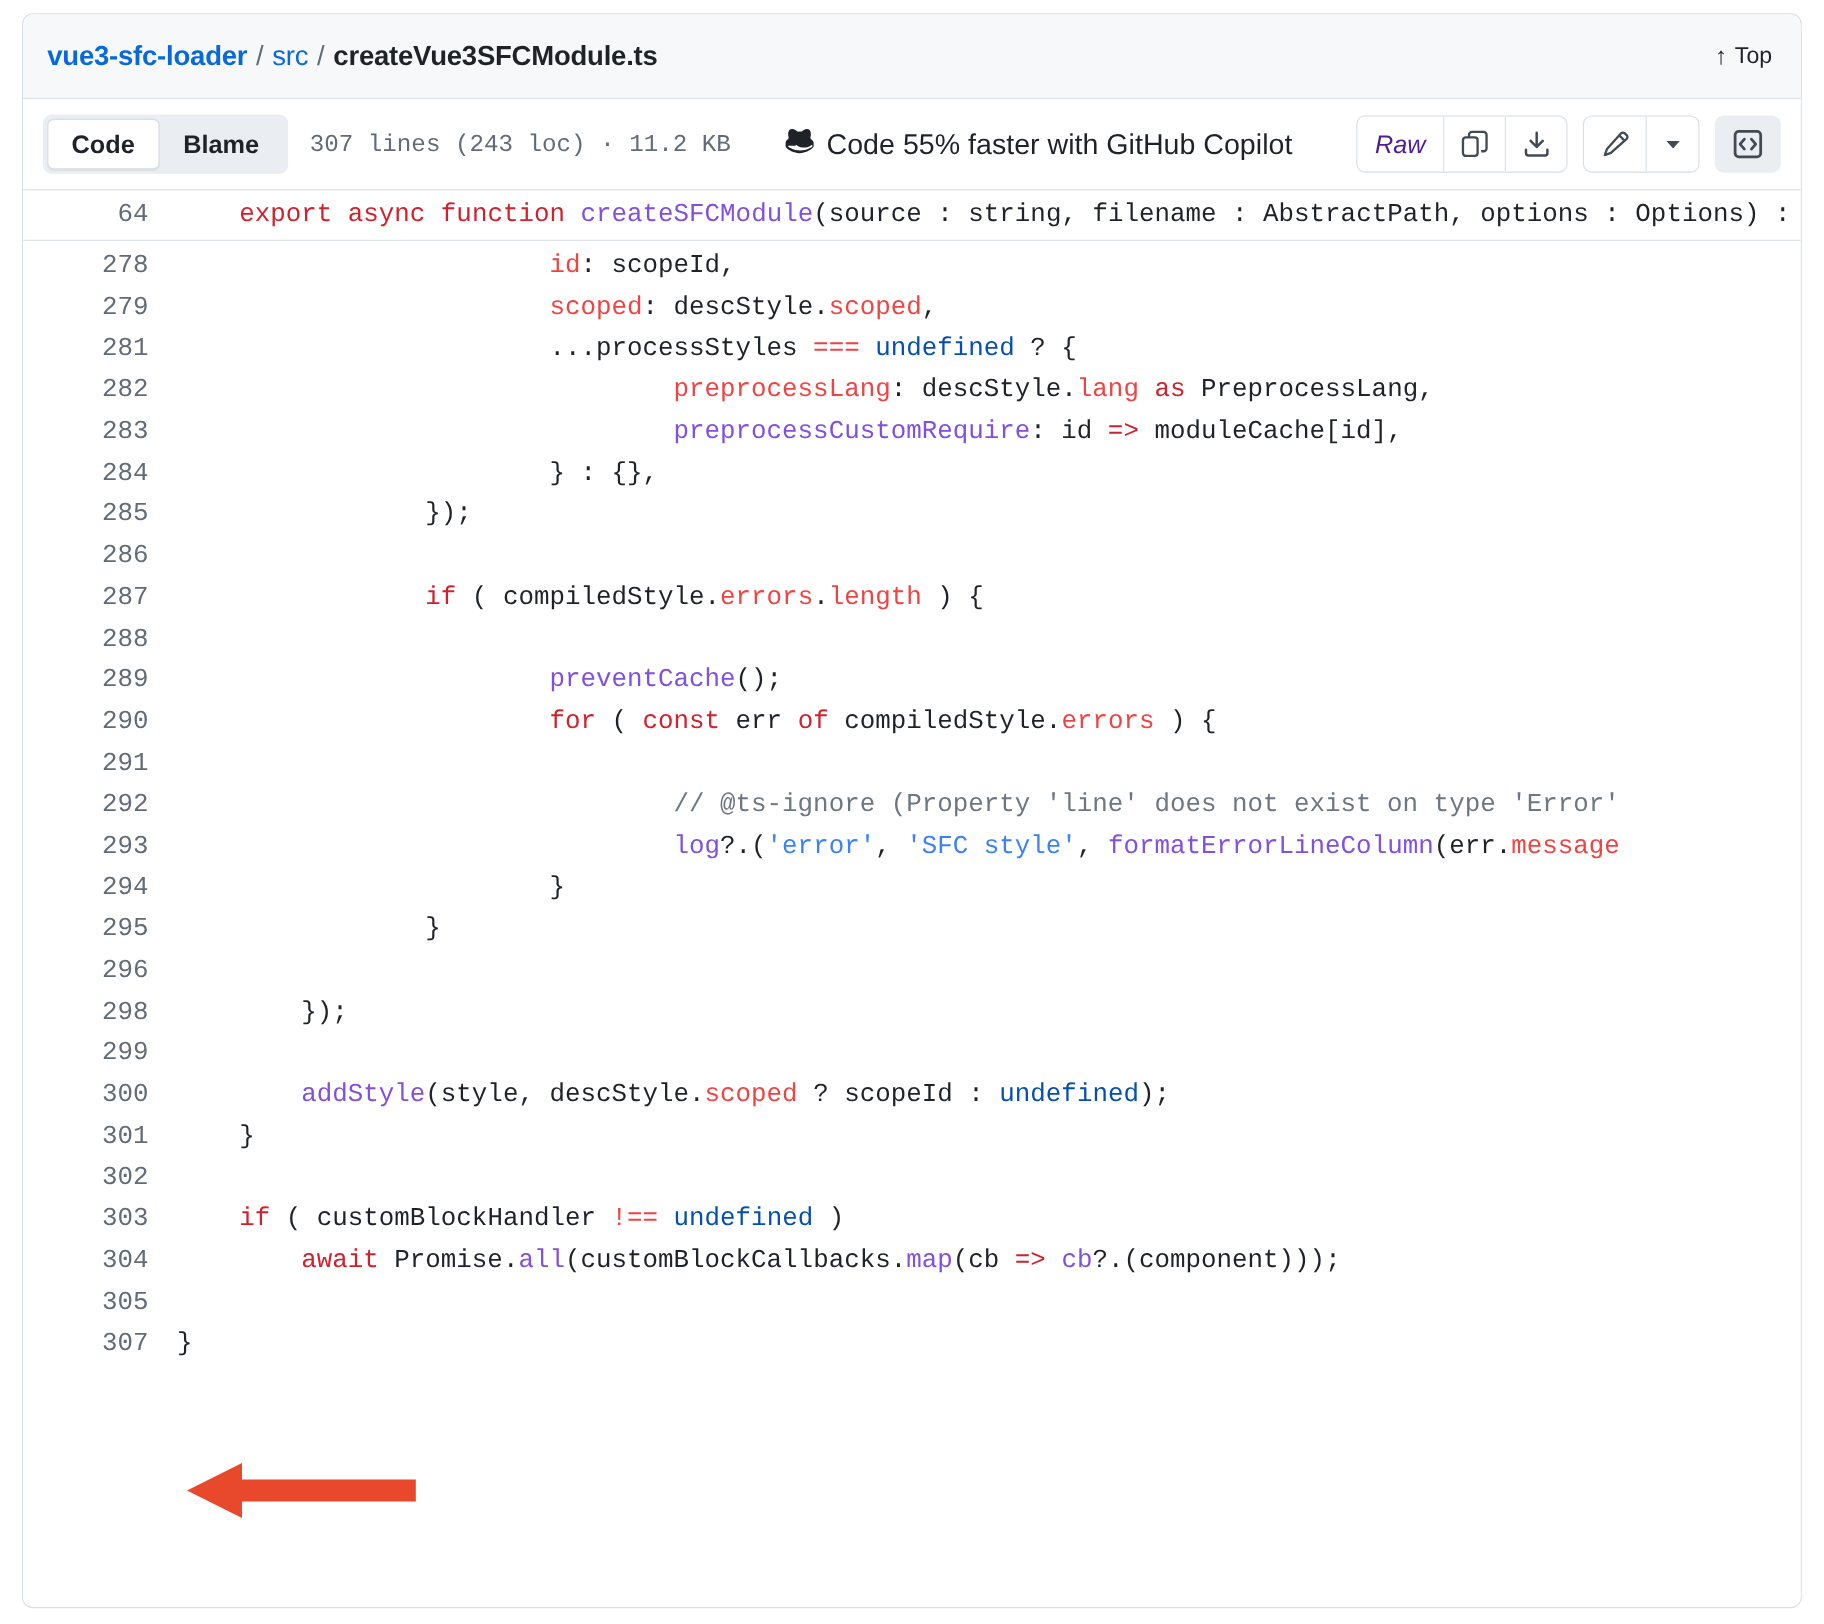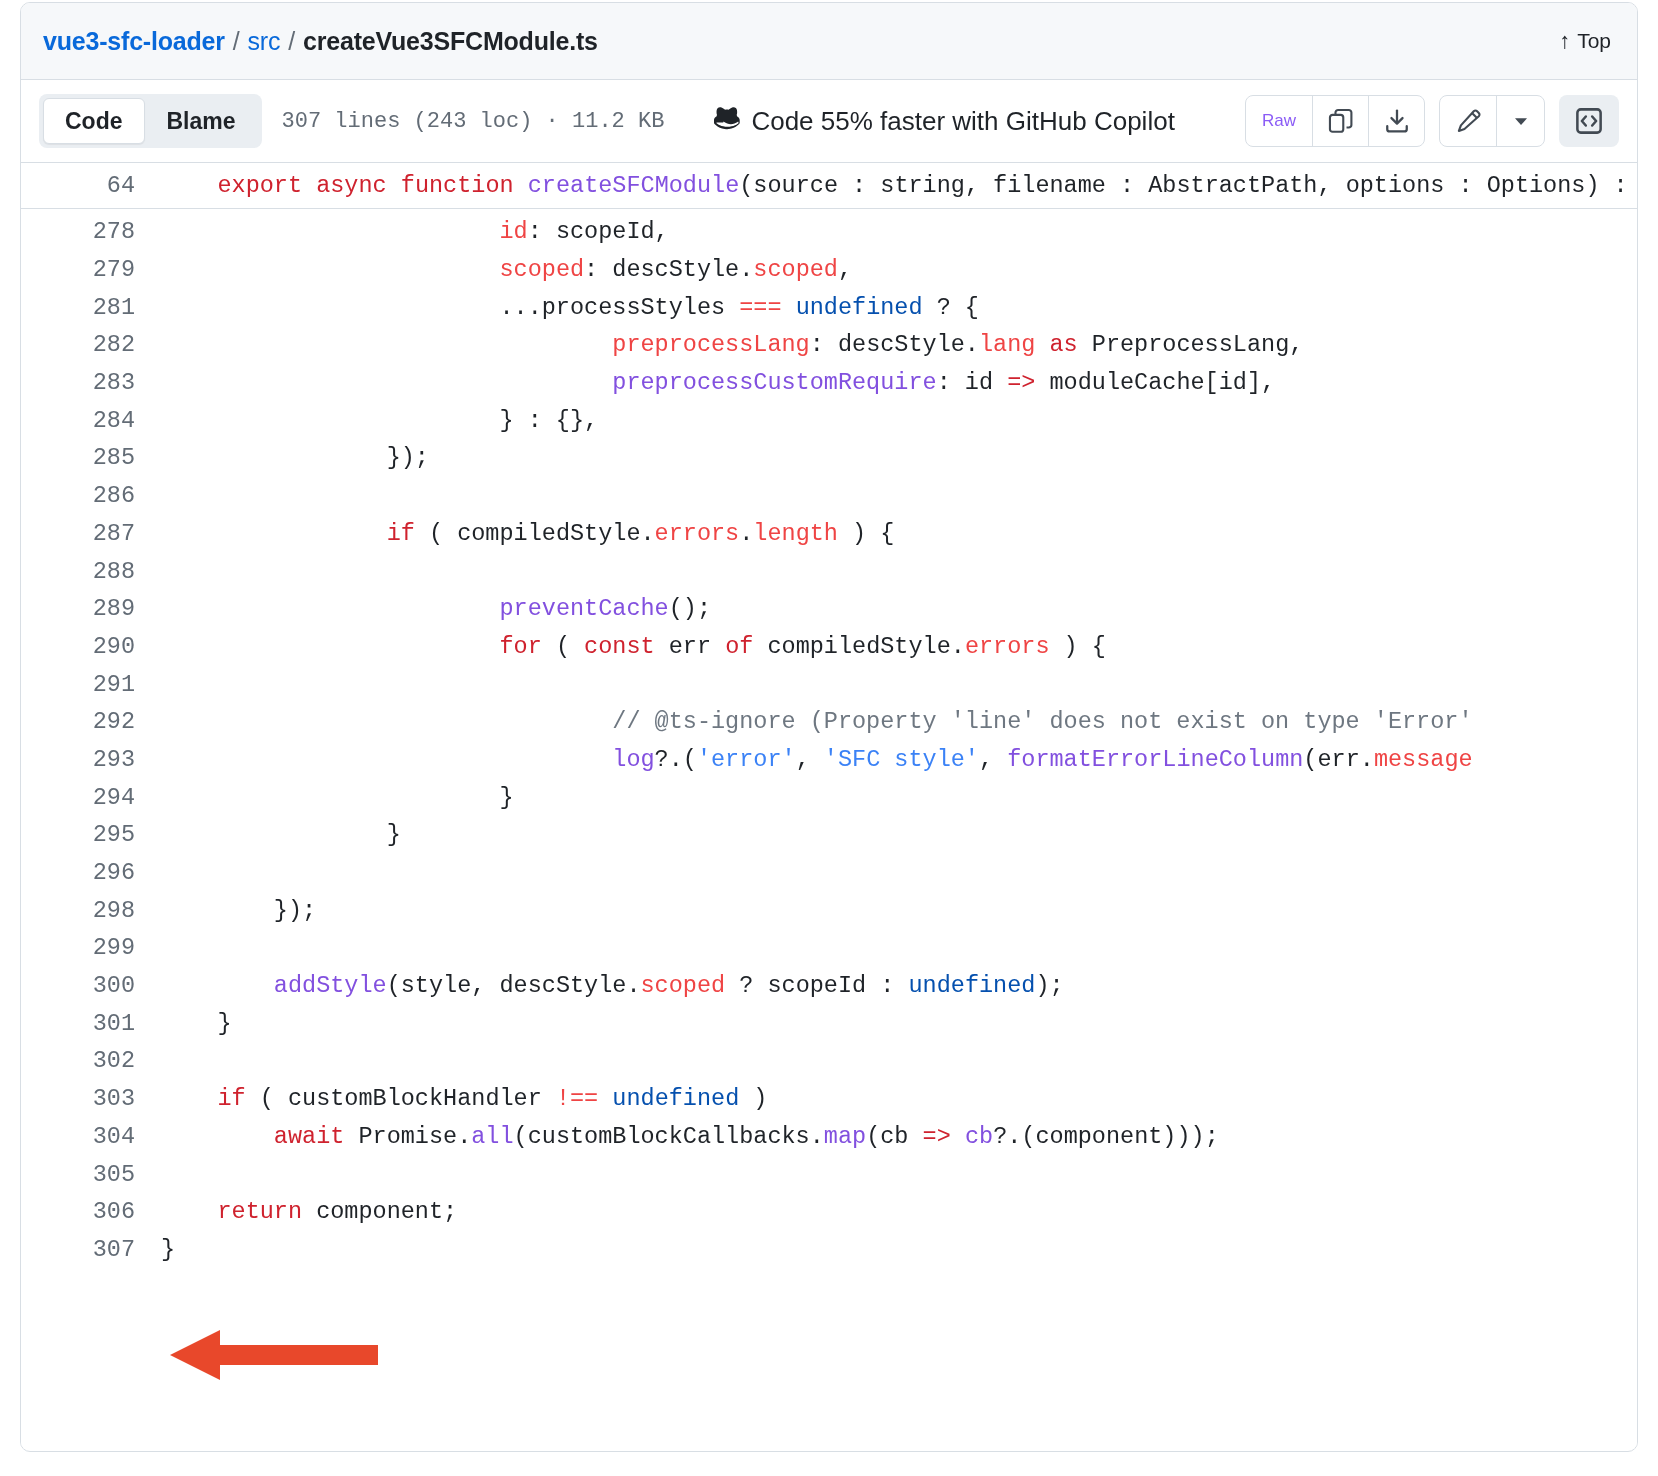--- a/index.html
+++ b/index.html
@@ -12,21 +12,21 @@
     width: 1658px;
     height: 1476px;
     position: relative;
     background: #ffffff;
     overflow: hidden;
   }
   
   .file-container {
     position: absolute;
     left: 20px;
-    top: 2px;
+    top: 12px;
     width: 1618px;
     height: 1450px;
     border: 1px solid #d8dee4;
     border-radius: 10px;
     background: #ffffff;
     overflow: hidden;
   }
   
   .file-header {
     height: 77px;
@@ -157,22 +157,23 @@
     border-left: 1px solid #d8dee4;
     background: transparent;
     cursor: pointer;
     height: 100%;
     color: #424a53;
     font-family: "Liberation Sans", sans-serif;
   }
   .btn-group > *:first-child { border-left: none; }
   .raw-btn {
     padding: 0 16px;
-    font-size: 17px;
-    color: #8b5cf6;
+    font-size: 23px;
+    color: #4c1d95;
+    font-style: italic;
   }
   .icon-btn { width: 56px; }
   .icon-btn.narrow { width: 48px; }
   .sym-btn {
     width: 60px; height: 52px;
     background: #eaeef2;
     border: none;
     border-radius: 8px;
     display: flex;
     align-items: center;
@@ -351,21 +352,20 @@
           <div class="code-line"><span class="ln">295</span><span class="lc"><span class="p">                }</span></span></div>
           <div class="code-line"><span class="ln">296</span><span class="lc"><span class="p"></span></span></div>
           <div class="code-line"><span class="ln">298</span><span class="lc"><span class="p">        });</span></span></div>
           <div class="code-line"><span class="ln">299</span><span class="lc"><span class="p"></span></span></div>
           <div class="code-line"><span class="ln">300</span><span class="lc"><span class="p">        </span><span class="f">addStyle</span><span class="p">(style, descStyle.</span><span class="c">scoped</span><span class="p"> ? scopeId : </span><span class="e">undefined</span><span class="p">);</span></span></div>
           <div class="code-line"><span class="ln">301</span><span class="lc"><span class="p">    }</span></span></div>
           <div class="code-line"><span class="ln">302</span><span class="lc"><span class="p"></span></span></div>
           <div class="code-line"><span class="ln">303</span><span class="lc"><span class="p">    </span><span class="k">if</span><span class="p"> ( customBlockHandler </span><span class="c">!==</span><span class="p"> </span><span class="e">undefined</span><span class="p"> )</span></span></div>
           <div class="code-line"><span class="ln">304</span><span class="lc"><span class="p">        </span><span class="k">await</span><span class="p"> Promise.</span><span class="f">all</span><span class="p">(customBlockCallbacks.</span><span class="f">map</span><span class="p">(cb </span><span class="k">=&gt;</span><span class="p"> </span><span class="f">cb</span><span class="p">?.(component)));</span></span></div>
           <div class="code-line"><span class="ln">305</span><span class="lc"><span class="p"></span></span></div>
-          <div class="code-line"><span class="ln">306</span><span class="lc"><span class="p">    </span><span class="k">return</span><span class="p"> component;</span></span></div>
           <div class="code-line"><span class="ln">307</span><span class="lc"><span class="p">}</span></span></div>
         </div>
     </div>
 
   </div>
 
   <svg class="annot-arrow" viewBox="0 0 212 58">
     <polygon points="2,29 52,4 52,19 210,19 210,39 52,39 52,54" fill="#e8482b"></polygon>
   </svg>
 </div>

